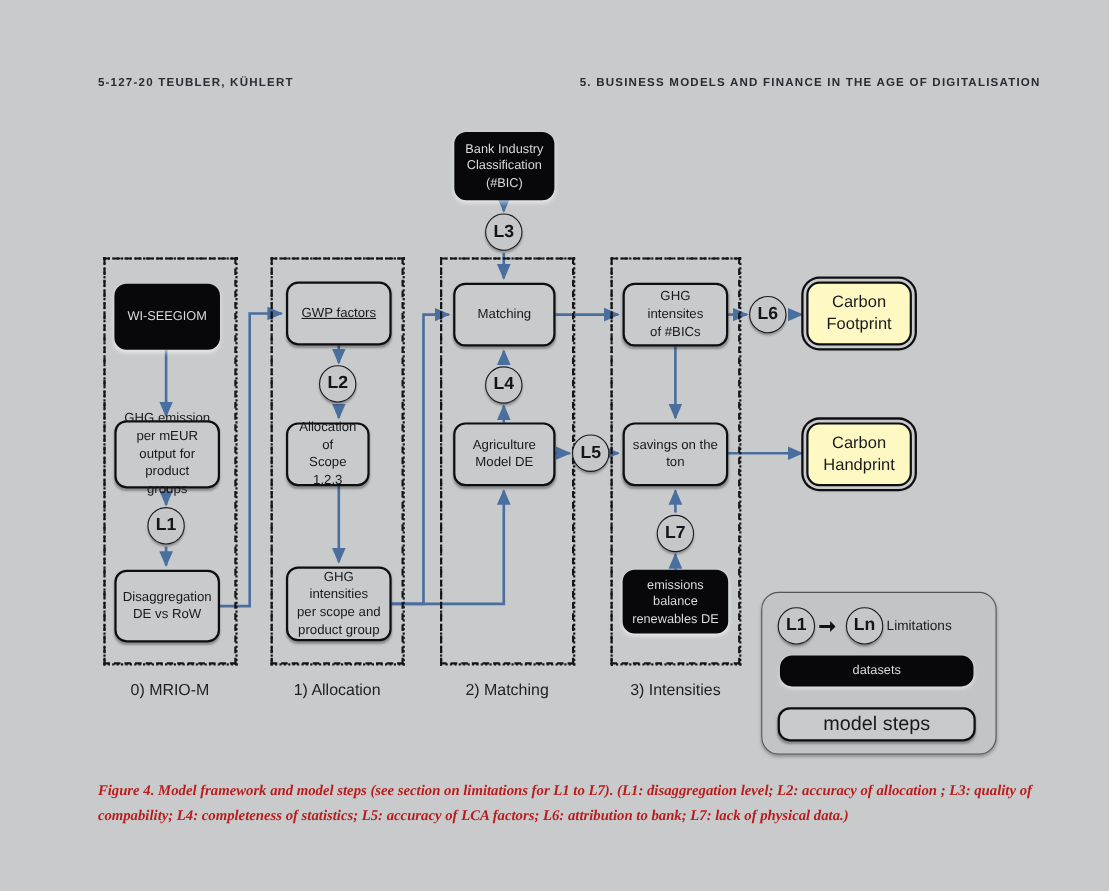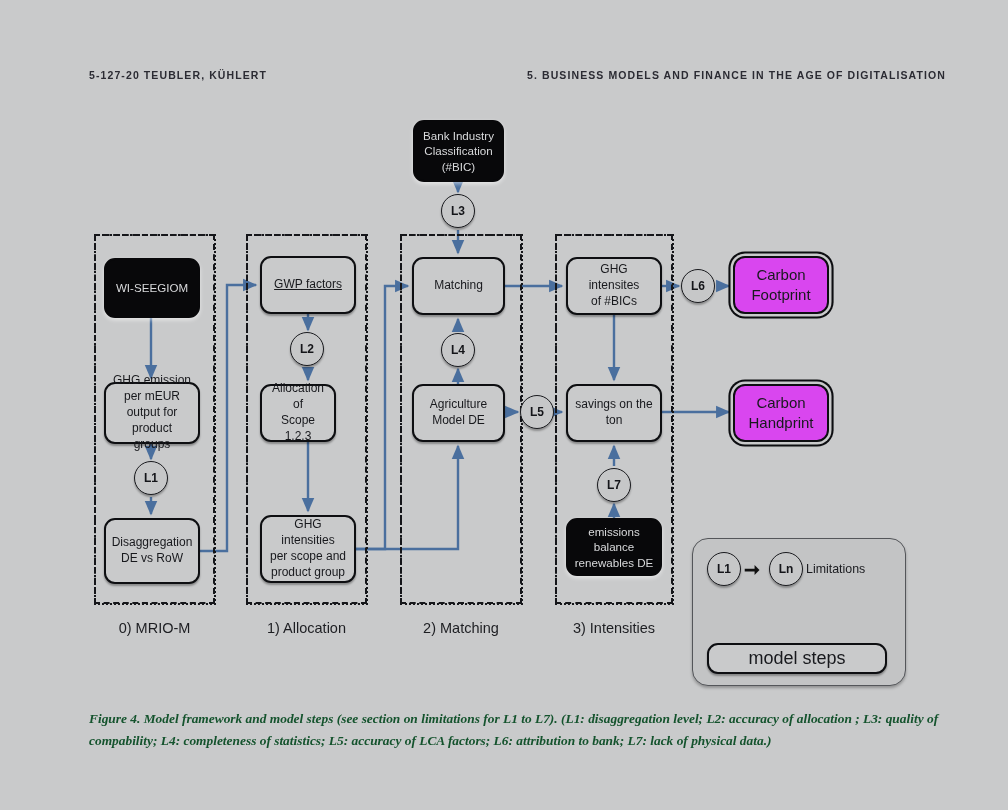--- a/index.html
+++ b/index.html
@@ -75,38 +75,38 @@
     box-shadow: 0 2px 2px rgba(0,0,0,.32);
   }
   .node.dataset {
     background: #08080a;
     border: 2px solid #08080a;
     color: #d9dadc;
     box-shadow: 0 2px 4px rgba(255,255,255,.55);
     font-size: 11.6px;
   }
   .node.result {
-    background: #d946ef;
+    background: #fef9c3;
     border: 2.3px solid #0d0e11;
     border-radius: 12px;
     font-size: 15px;
     box-shadow: 0 0 0 2.5px #c9cacb, 0 0 0 4.6px #0d0e11, 0 3px 3px rgba(0,0,0,.3);
   }
 
   
   .lim {
     position: absolute;
     width: 34px; height: 34px;
     border-radius: 50%;
     background: #c6c7c8;
     border: 1.6px solid #1a1b1f;
     display: flex;
     align-items: center;
     justify-content: center;
-    font-size: 12px;
+    font-size: 16px;
     font-weight: bold;
     color: #141519;
     box-shadow: 0 2px 2px rgba(0,0,0,.3);
     box-sizing: border-box;
   }
 
   
   #legend {
     position: absolute;
     left: 692px; top: 538px;
@@ -144,21 +144,21 @@
   
   #caption {
     position: absolute;
     left: 89px; top: 708px;
     width: 862px;
     font-family: "Liberation Serif", serif;
     font-style: italic;
     font-weight: bold;
     font-size: 13.4px;
     line-height: 1.62;
-    color: #14532d;
+    color: #b91c1c;
   }
 </style>
 </head>
 <body>
 
 <div class="runhead" id="runhead-left">5-127-20 TEUBLER, KÜHLERT</div>
 <div class="runhead" id="runhead-right">5. BUSINESS MODELS AND FINANCE IN THE AGE OF DIGITALISATION</div>
 
 <div id="diagram">
 
@@ -273,16 +273,17 @@
       <div class="lim" style="left: 520px; top: 395px;">L5</div>
       <div class="lim" style="left: 681px; top: 269px;">L6</div>
       <div class="lim" style="left: 597px; top: 468px;">L7</div>
     </div>
 
   <div id="legend"></div>
   <div class="lim" id="legend-lim-start" style="left:707px; top:552px;">L1</div>
   <div id="legend-arrow">➞</div>
   <div class="lim" id="legend-lim-end" style="left:769px; top:552px;">Ln</div>
   <div id="legend-limitations-label">Limitations</div>
+  <div class="node dataset" id="legend-datasets">datasets</div>
   <div class="node step" id="legend-modelsteps">model steps</div>
 </div>
 
 <div id="caption">Figure 4. Model framework and model steps (see section on limitations for L1 to L7). (L1: disaggregation level; L2: accuracy of allocation ; L3: quality of compability; L4: completeness of statistics; L5: accuracy of LCA factors; L6: attribution to bank; L7: lack of physical data.)</div>
 
 </body></html>

